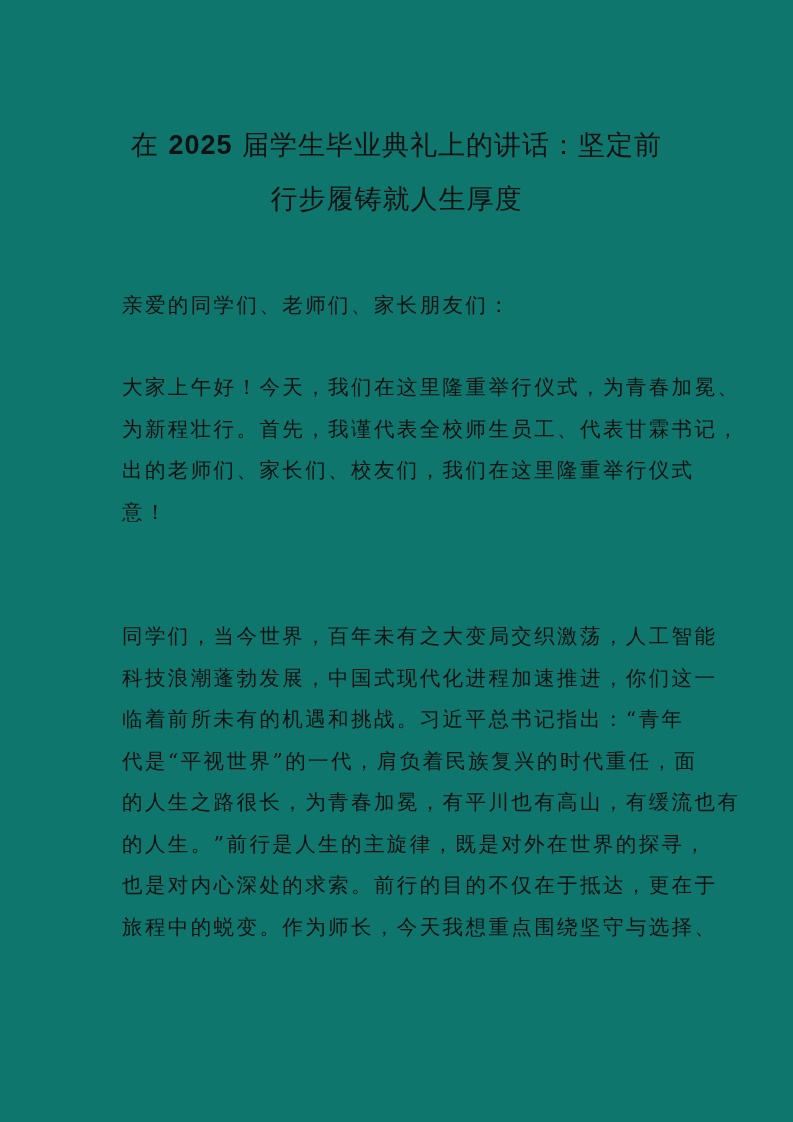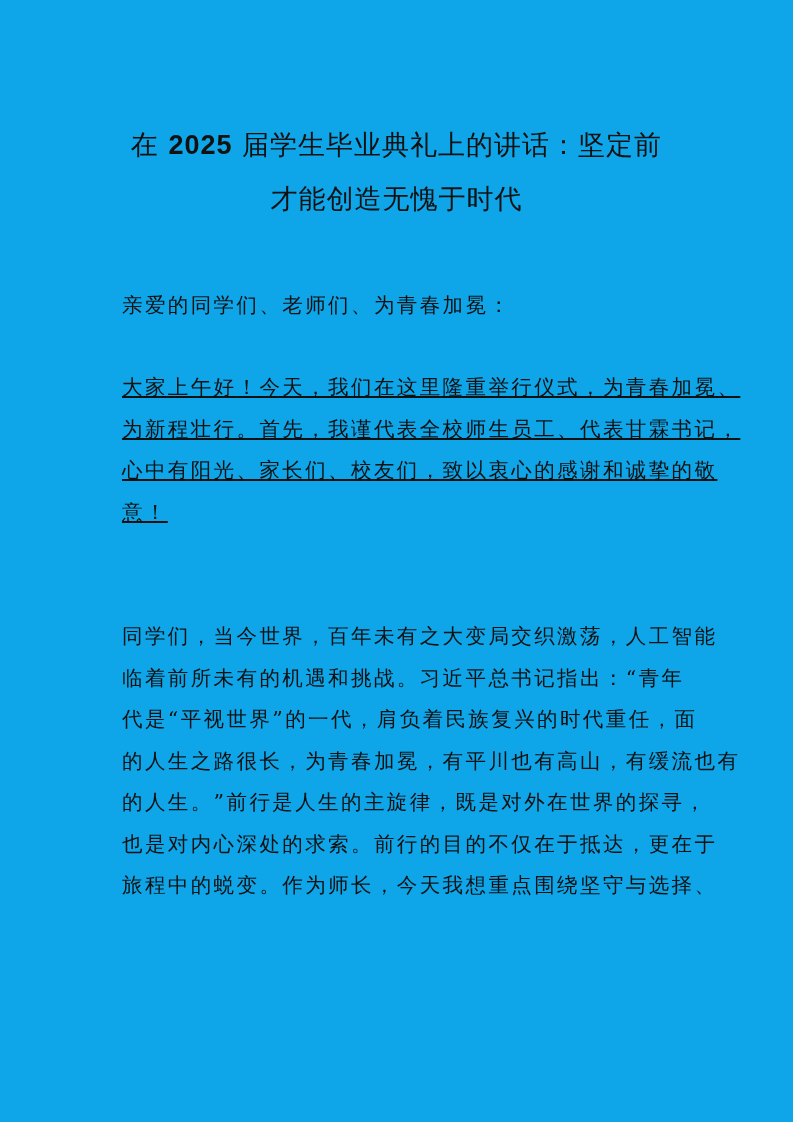--- a/index.html
+++ b/index.html
@@ -12,21 +12,21 @@
       height: 1122px;
       position: relative;
       overflow: hidden;
       color: #111111;
       font-family: "DejaVu Serif", "Liberation Serif", serif;
     }
     .page {
       position: absolute;
       left: 0; top: 0;
       width: 793px; height: 1122px;
-      background: #0ea5e9;
+      background: #0f766e;
     }
     .title {
       position: absolute;
       left: 100px;
       width: 593px;
       text-align: center;
       font-size: 27px;
       line-height: 54px;
       letter-spacing: 1px;
       font-weight: normal;
@@ -54,36 +54,37 @@
     }
     .line { display: block; white-space: nowrap; }
   </style>
 </head>
 <body>
 
 <div class="page">
 
   <h1 class="title">
     <span class="line"><span>在 </span><span class="num">2025</span><span> 届学生毕业典礼上的讲话：坚定前</span></span>
-    <span class="line">才能创造无愧于时代</span>
+    <span class="line">行步履铸就人生厚度</span>
   </h1>
 
   <p class="para" style="top:285px;">
-    <span class="line">亲爱的同学们、老师们、为青春加冕：</span>
+    <span class="line">亲爱的同学们、老师们、家长朋友们：</span>
   </p>
 
-  <p class="para" style="top:367px;text-decoration:underline;">
+  <p class="para" style="top:367px;">
     <span class="line">大家上午好！今天，我们在这里隆重举行仪式，为青春加冕、</span>
     <span class="line">为新程壮行。首先，我谨代表全校师生员工、代表甘霖书记，</span>
-    <span class="line">心中有阳光、家长们、校友们，致以衷心的感谢和诚挚的敬</span>
+    <span class="line">出的老师们、家长们、校友们，我们在这里隆重举行仪式</span>
     <span class="line">意！</span>
   </p>
 
   <p class="para" style="top:616px;">
     <span class="line">同学们，当今世界，百年未有之大变局交织激荡，人工智能</span>
+    <span class="line">科技浪潮蓬勃发展，中国式现代化进程加速推进，你们这一</span>
     <span class="line">临着前所未有的机遇和挑战。习近平总书记指出：“青年</span>
     <span class="line">代是“平视世界”的一代，肩负着民族复兴的时代重任，面</span>
     <span class="line">的人生之路很长，为青春加冕，有平川也有高山，有缓流也有</span>
     <span class="line">的人生。”前行是人生的主旋律，既是对外在世界的探寻，</span>
     <span class="line">也是对内心深处的求索。前行的目的不仅在于抵达，更在于</span>
     <span class="line">旅程中的蜕变。作为师长，今天我想重点围绕坚守与选择、</span>
   </p>
 
 </div>
 

